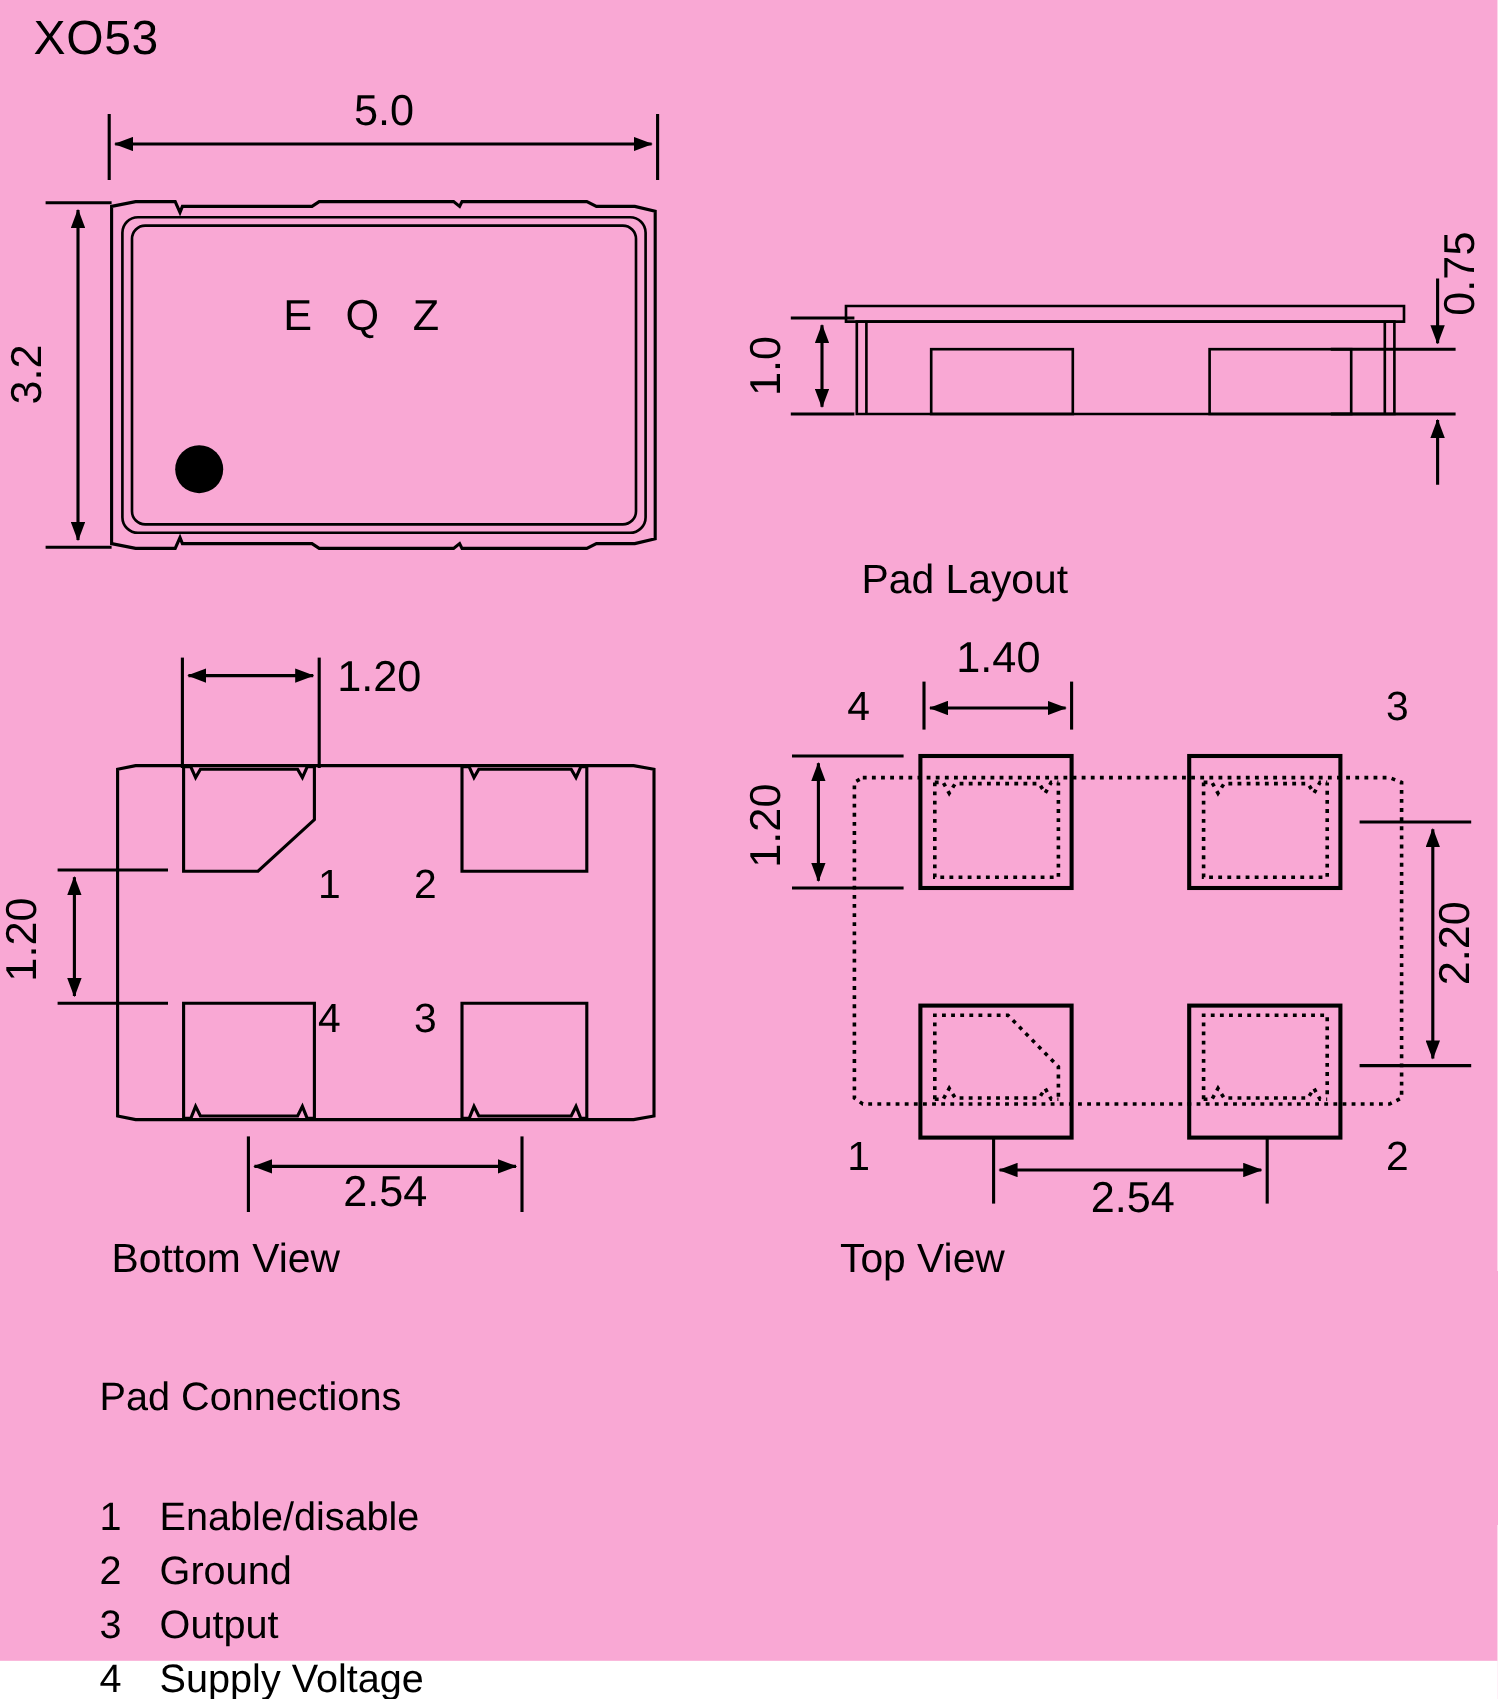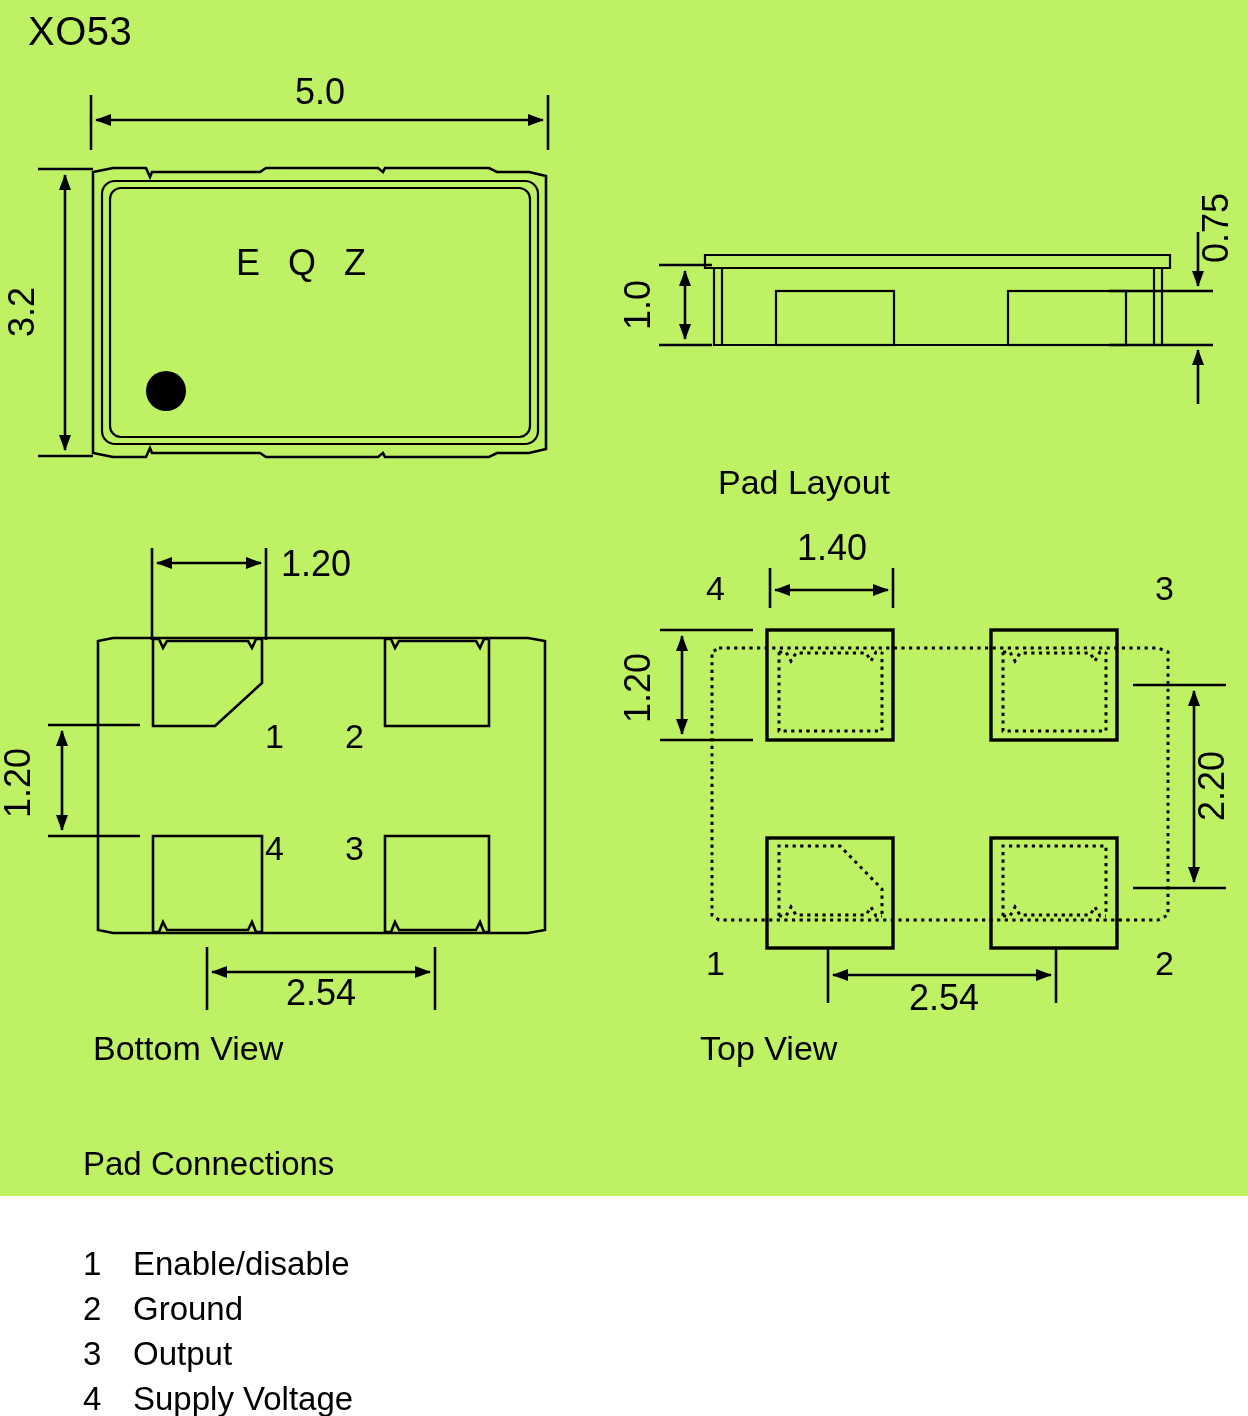--- a/index.html
+++ b/index.html
@@ -10,22 +10,22 @@
   body {
     width: 1248px;
     height: 1416px;
     font-family: "Liberation Sans", sans-serif;
     color: #000000;
     overflow: hidden;
   }
   #sheet {
     position: relative;
     width: 1248px;
-    height: 1196px;
-    background: #bef264;
+    height: 1384px;
+    background: #f9a8d4;
   }
   svg.dwg {
     position: absolute;
     top: 0;
     left: 0;
     width: 1248px;
     height: 1416px;
   }
   
   .outline  { fill: none; stroke: #000; stroke-width: 2.6; stroke-linejoin: miter; }

